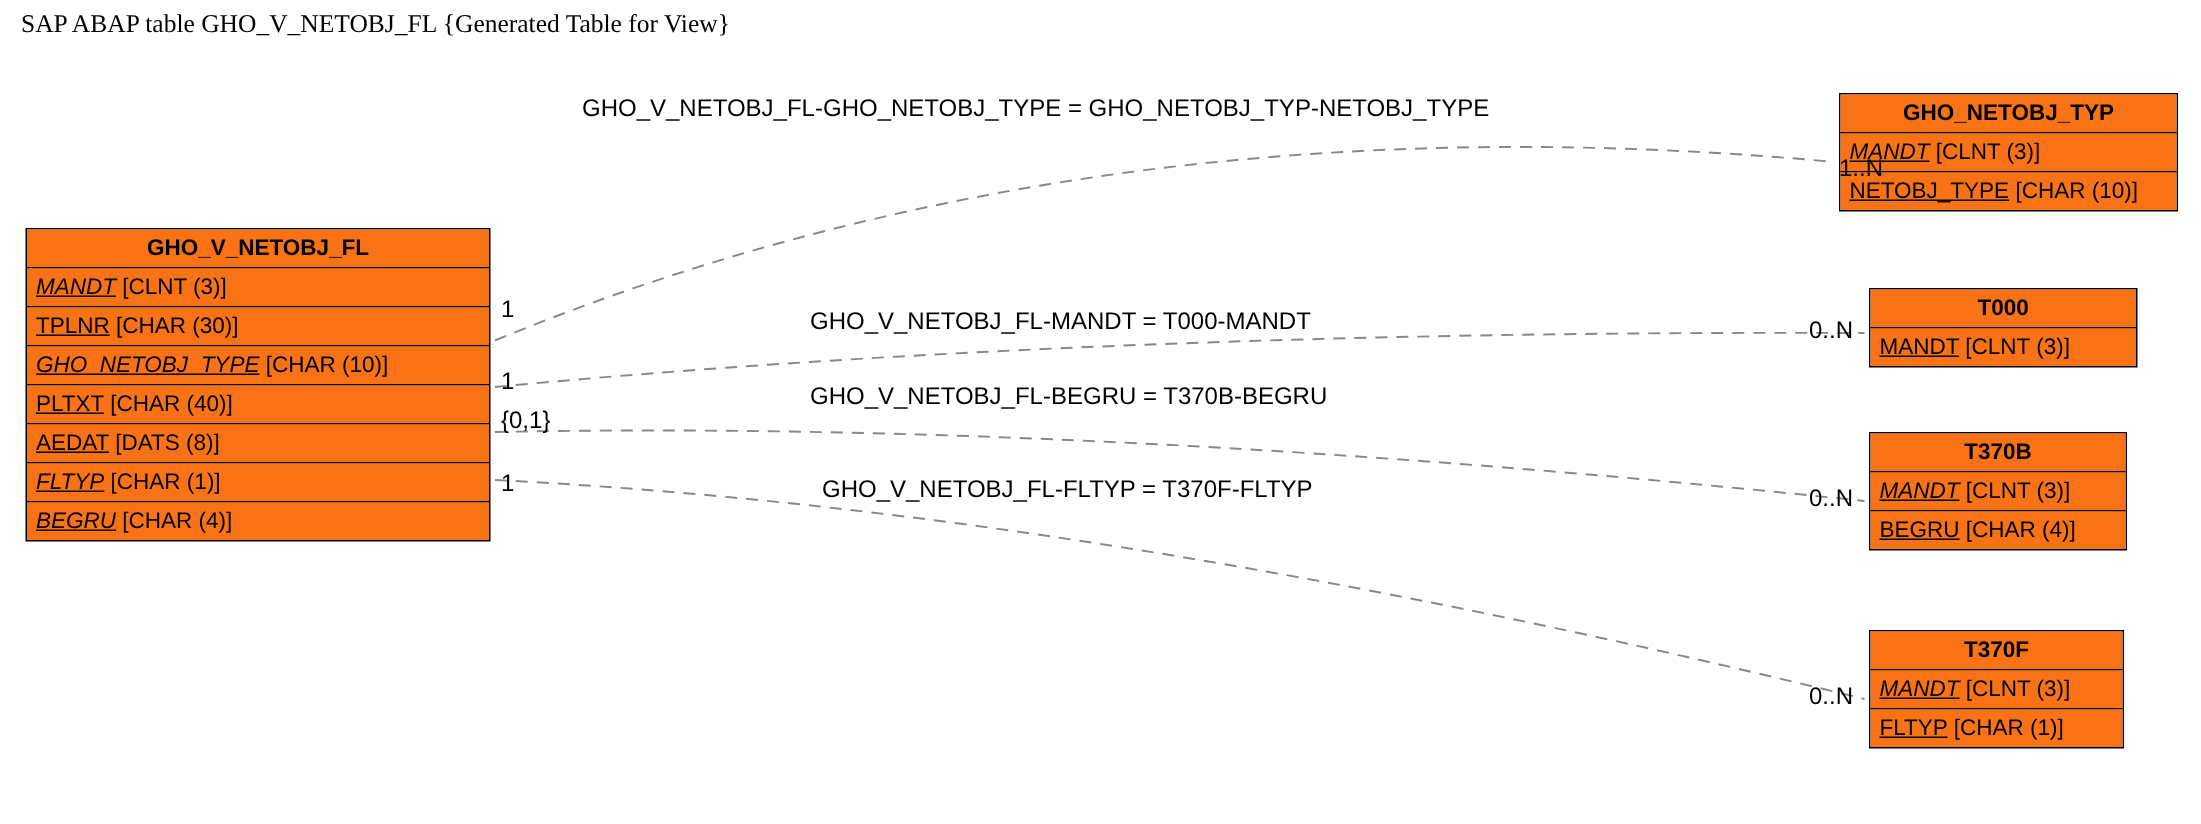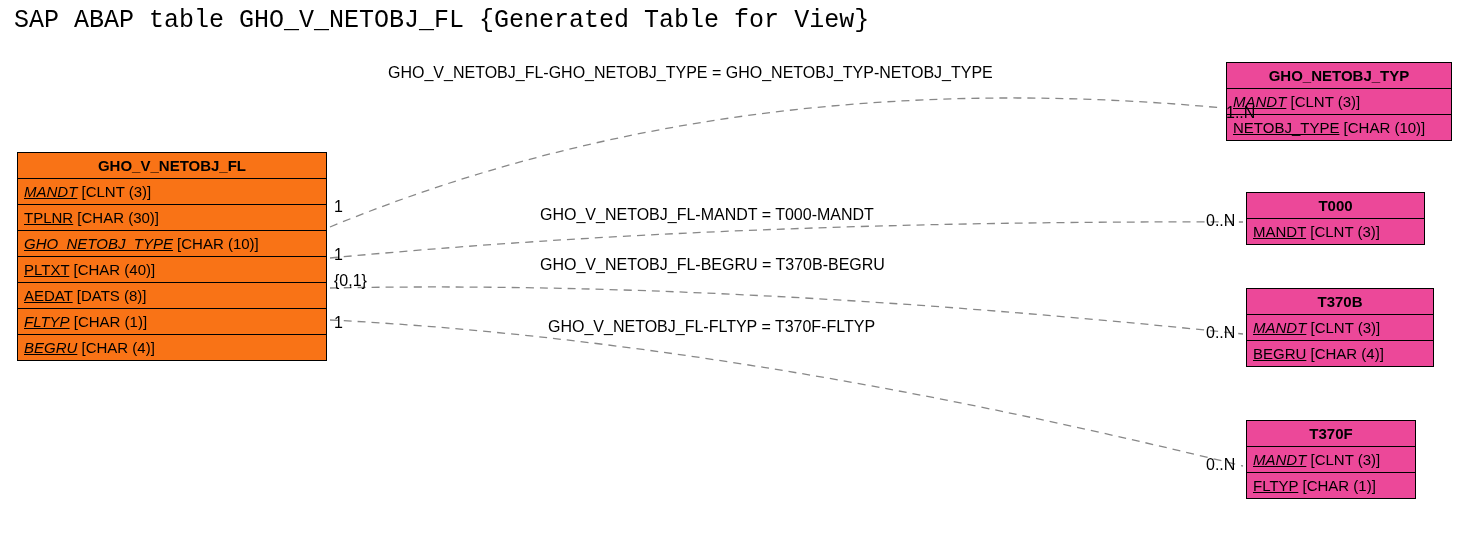--- a/index.html
+++ b/index.html
@@ -11,22 +11,22 @@
     font-family: Verdana, Geneva, sans-serif;
     font-size: 15px;
     color: #000;
     position: relative;
     overflow: hidden;
   }
   .title {
     position: absolute;
     top: 6px;
     left: 14px;
-    font-size: 25px;
-    font-family: Liberation Mono, monospace;
+    font-size: 17px;
+    font-family: Liberation Serif, serif;
   }
   .entity {
     position: absolute;
     border: 1px solid #000;
     box-sizing: border-box;
   }
   .entity .hdr {
     font-weight: bold;
     text-align: center;
     padding: 4px 6px;
@@ -37,21 +37,21 @@
     padding: 4px 6px;
     border-bottom: 1px solid #000;
     white-space: nowrap;
   }
   .entity .row:last-child {
     border-bottom: none;
   }
   .fname { text-decoration: underline; }
   .fk { font-style: italic; }
   .orange .hdr, .orange .row { background: #f97316; }
-  .green .hdr, .green .row { background: #ec4899; }
+  .green .hdr, .green .row { background: #f97316; }
   svg.lines {
     position: absolute;
     top: 0; left: 0;
     width: 1467px;
     height: 549px;
     pointer-events: none;
   }
   .rel-label, .card {
     position: absolute;
     font-size: 16px;
@@ -76,21 +76,21 @@
 
 <div class="entity green" id="tgt-0" style="left:1226px; top:62px; width:226px;">
   <div class="hdr">GHO_NETOBJ_TYP</div>
 <div class="row"><span class="fname fk">MANDT</span><span> [CLNT (3)]</span></div>
     <div class="row"><span class="fname">NETOBJ_TYPE</span><span> [CHAR (10)]</span></div>
   </div>
 <div class="entity green" id="tgt-1" style="left:1246px; top:192px; width:179px;">
   <div class="hdr">T000</div>
 <div class="row"><span class="fname">MANDT</span><span> [CLNT (3)]</span></div>
   </div>
-<div class="entity green" id="tgt-2" style="left:1246px; top:288px; width:188px;">
+<div class="entity green" id="tgt-2" style="left:1246px; top:288px; width:172px;">
   <div class="hdr">T370B</div>
 <div class="row"><span class="fname fk">MANDT</span><span> [CLNT (3)]</span></div>
     <div class="row"><span class="fname">BEGRU</span><span> [CHAR (4)]</span></div>
   </div>
 <div class="entity green" id="tgt-3" style="left:1246px; top:420px; width:170px;">
   <div class="hdr">T370F</div>
 <div class="row"><span class="fname fk">MANDT</span><span> [CLNT (3)]</span></div>
     <div class="row"><span class="fname">FLTYP</span><span> [CHAR (1)]</span></div>
   </div>
 

